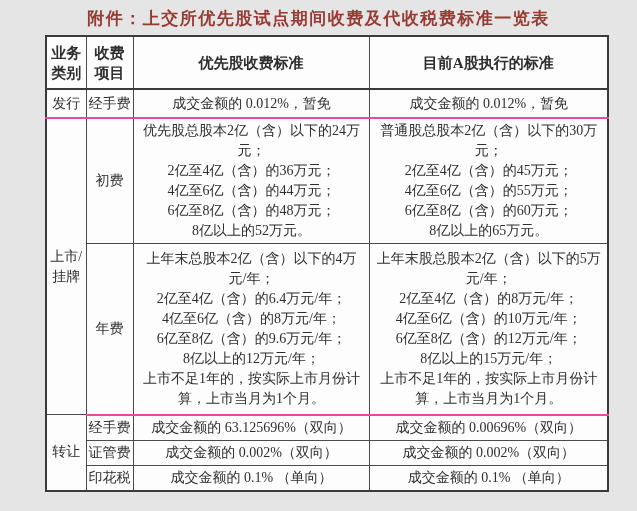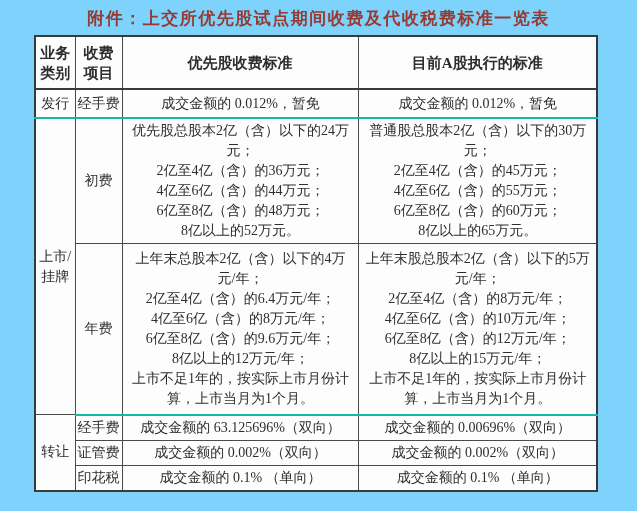--- a/index.html
+++ b/index.html
@@ -1,40 +1,40 @@
 <!DOCTYPE html>
 <html><head>
 <meta charset="utf-8">
 <style>
   * { margin: 0; padding: 0; box-sizing: border-box; }
   html, body { background: #ffffff; }
   .canvas {
     position: relative;
     width: 637px;
     height: 511px;
-    background: #7dd3fc;
+    background: #e5e5e5;
     font-family: "Liberation Serif", serif;
     color: #2e2e2e;
     overflow: hidden;
   }
   .doc-title {
     position: absolute;
     top: 7px;
     left: 0;
     width: 100%;
     text-align: center;
     font-size: 17px;
     font-weight: bold;
     letter-spacing: 1.5px;
     color: #963a32;
     white-space: nowrap;
   }
   table.fee-table {
     position: absolute;
-    left: 34px;
+    left: 45px;
     top: 35px;
     width: 562px;
     border-collapse: collapse;
     table-layout: fixed;
     background: #fdfdfd;
     border: 2px solid #3a3a3a;
   }
   .fee-table col.c1 { width: 40px; }
   .fee-table col.c2 { width: 47px; }
   .fee-table col.c3 { width: 236px; }
@@ -52,21 +52,21 @@
     text-align: center;
     height: 53px;
     border-bottom: 2px solid #3a3a3a;
   }
   .cell-center { text-align: center; padding: 2px 2px; }
   .cell-left { text-align: center; padding: 2px 5px 2px 6px; }
   tr.row-issue td { height: 29px; }
   tr.row-initfee td { height: 120px; }
   tr.row-annualfee td { height: 171px; }
   tr.row-small td { height: 25px; }
-  tr.sec-end td { border-bottom: 2px solid #14b8a6; }
+  tr.sec-end td { border-bottom: 2px solid #ec4899; }
 </style>
 </head>
 <body>
 
 <div class="canvas">
 
   <div class="doc-title">附件：上交所优先股试点期间收费及代收税费标准一览表</div>
 
   <table class="fee-table">
     <colgroup>

